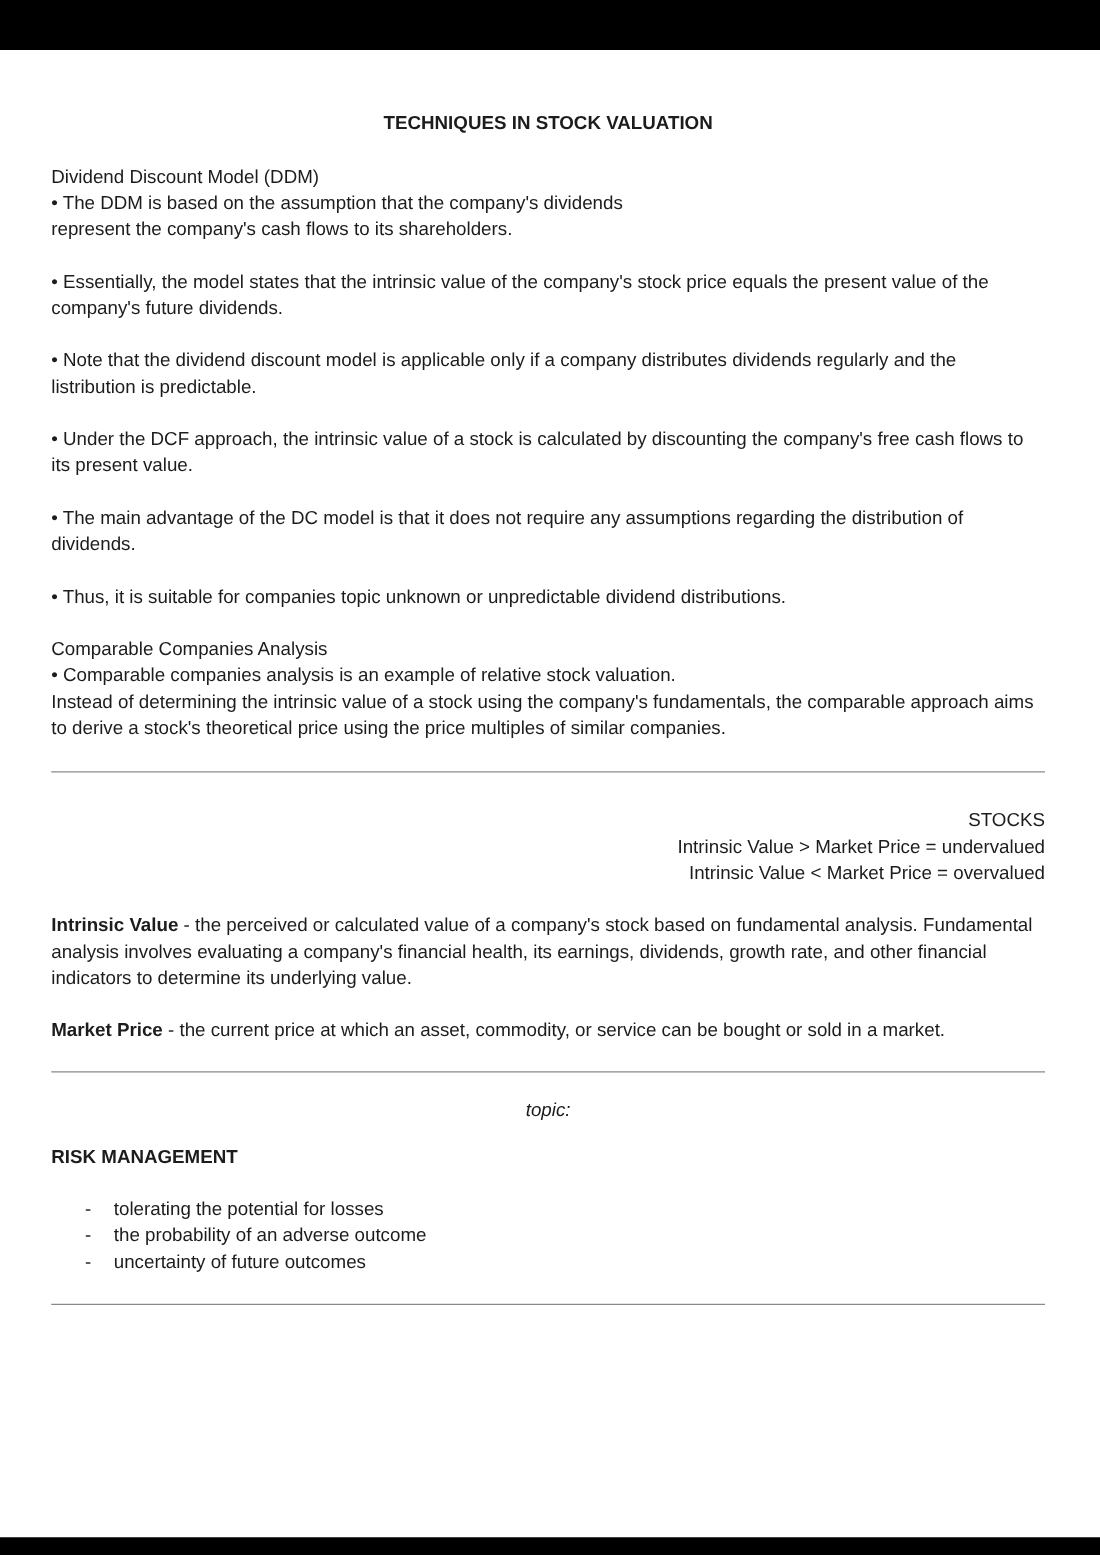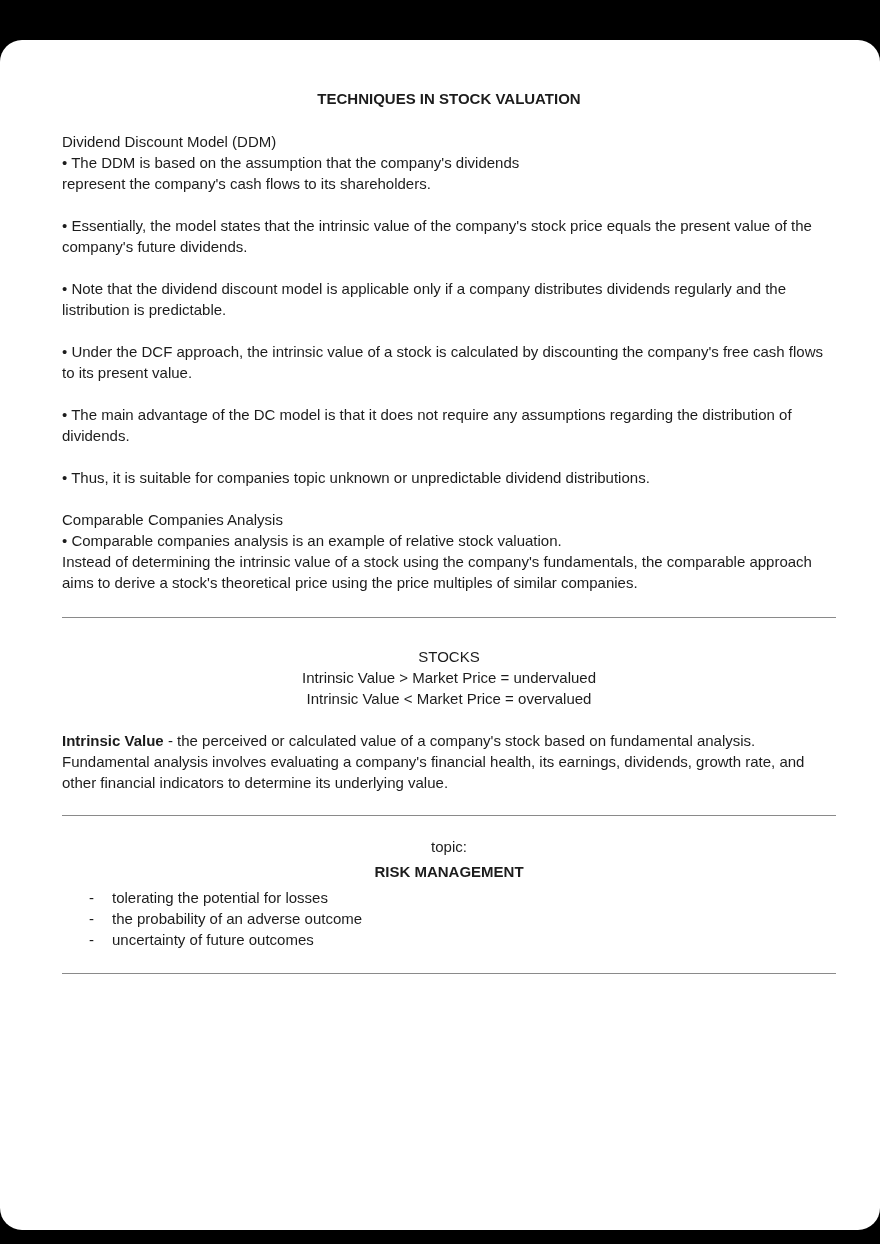--- a/index.html
+++ b/index.html
@@ -24,23 +24,22 @@
     background: #000000;
     flex: 0 0 auto;
     margin-top: auto;
   }
   .page {
     flex: 1 1 auto;
     background: #ffffff;
     color: #1c1c1c;
     font-size: 15px;
     line-height: 21px;
-    padding: 48px 44px 0 62px;
+    padding: 48px 44px 0 41px;
     overflow: hidden;
-    border-radius: 22px;
   }
   .doc-title {
     text-align: center;
     font-weight: bold;
     margin: 0 0 22px 0;
   }
   .heading {
     font-weight: normal;
     margin: 0;
   }
@@ -48,41 +47,41 @@
     margin: 0 0 21px 0;
     white-space: pre-wrap;
   }
   .center {
     text-align: center;
   }
   .center-block {
     margin: 0 0 21px 0;
   }
   .center-block .line {
-    text-align: center;
+    text-align: right;
   }
   .rule {
     border: 0;
     border-top: 1px solid #8a8a8a;
     margin: 24px 0 28px 0;
   }
   .rule.rule-2 {
     margin: 22px 0 20px 0;
   }
   .rule.rule-3 {
     margin: 23px 0 0 0;
   }
   .topic-label {
     text-align: center;
-    margin: 19px 0 4px 0;
+    font-style: italic;
+    margin: 19px 0 16px 0;
   }
   .topic-heading {
-    text-align: center;
     font-weight: bold;
-    margin: 0 0 5px 0;
+    margin: 0 0 21px 0;
   }
   .dash-list {
     margin: 0 0 21px 0;
   }
   .dash-row {
     display: flex;
     margin-left: 27px;
   }
   .dash-row .dash {
     flex: 0 0 23px;
@@ -124,20 +123,21 @@
   <hr class="rule rule-1">
 
   <div class="center-block">
     <div class="line heading center">STOCKS</div>
     <div class="line">Intrinsic Value &gt; Market Price = undervalued</div>
     <div class="line">Intrinsic Value &lt; Market Price = overvalued</div>
   </div>
 
   <div class="para"><span class="term">Intrinsic Value</span><span> - the perceived or calculated value of a company's stock based on fundamental analysis. Fundamental analysis involves evaluating a company's financial health, its earnings, dividends, growth rate, and other financial indicators to determine its underlying value.</span></div>
 
+  <div class="para"><span class="term">Market Price</span><span> - the current price at which an asset, commodity, or service can be bought or sold in a market.</span></div>
 
   <hr class="rule rule-2">
 
   <div>
     <div class="topic-label">topic:</div>
     <div class="topic-heading">RISK MANAGEMENT</div>
 
     <div class="dash-list">
       <div class="dash-row">
         <span class="dash">-</span>

